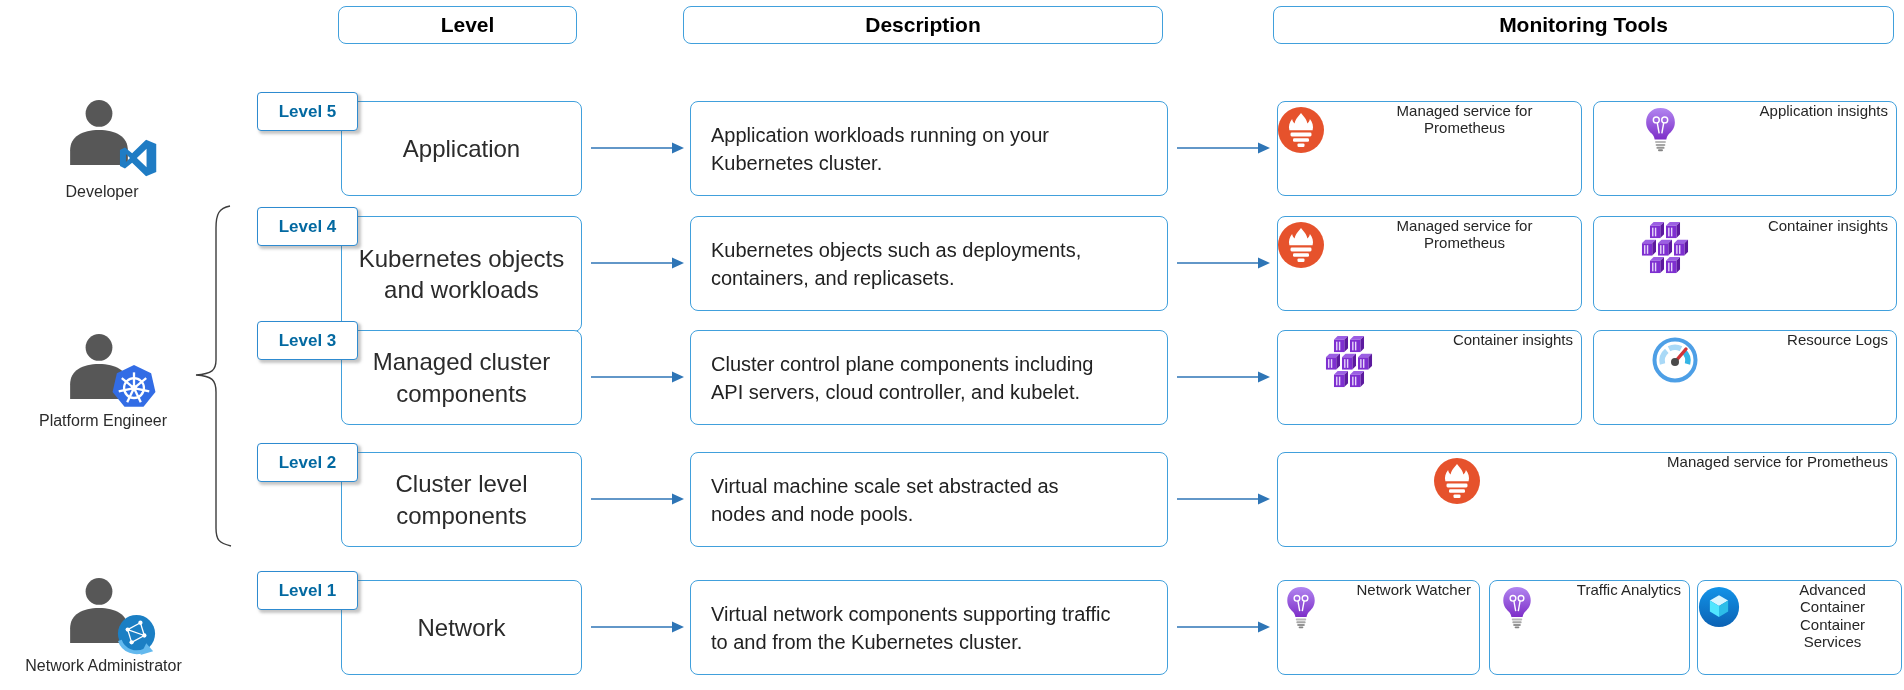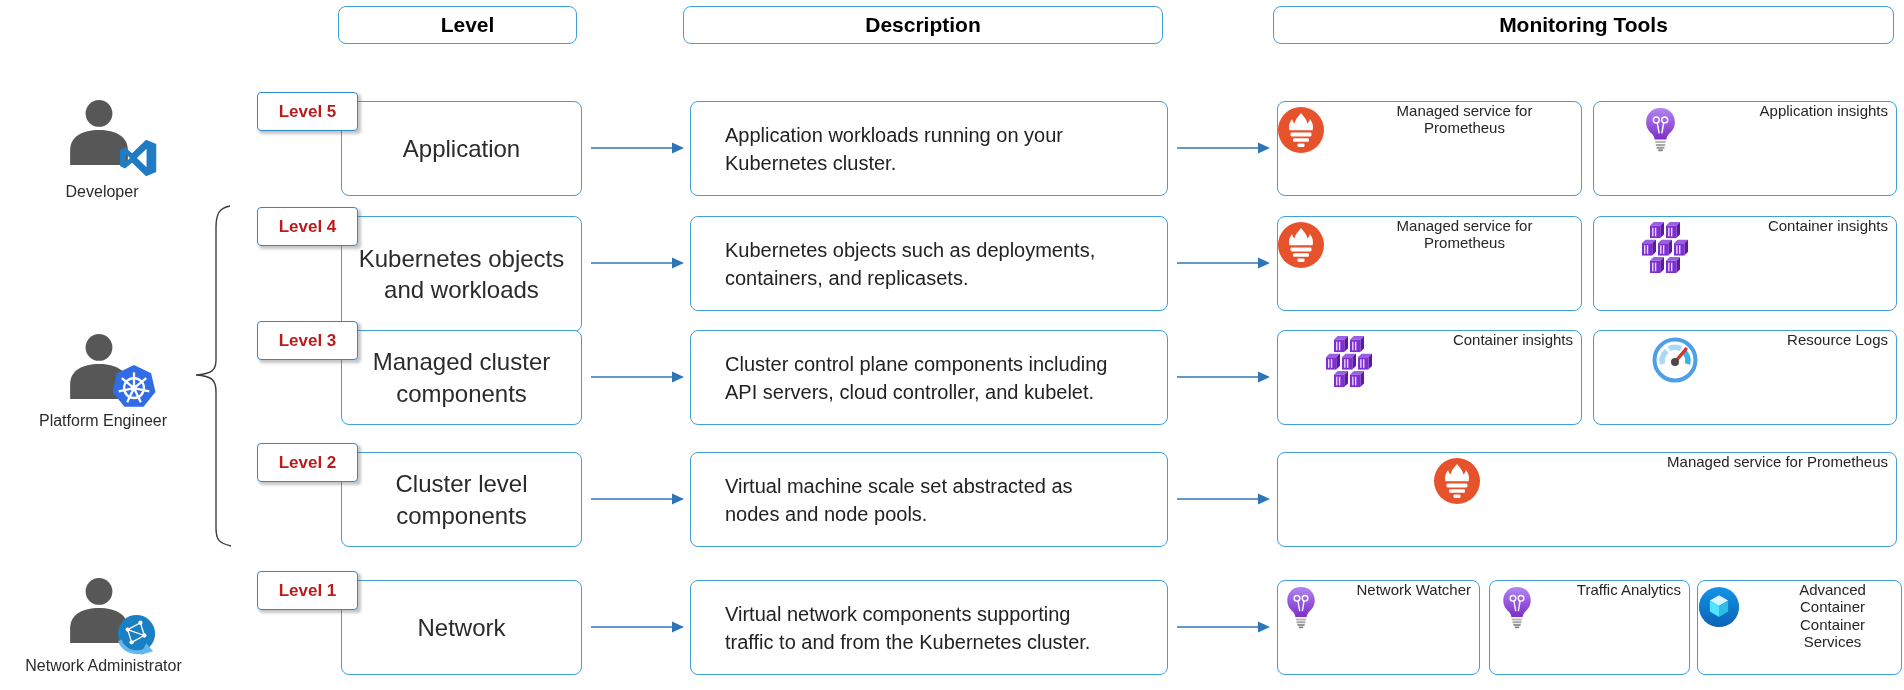--- a/index.html
+++ b/index.html
@@ -3,25 +3,25 @@
 <meta charset="utf-8">
 <style>
   html,body{margin:0;padding:0;background:#fff;}
   .canvas{position:relative;width:1904px;height:690px;background:#fff;overflow:hidden;
           font-family:"Liberation Sans", sans-serif;color:#222;}
   .box{position:absolute;background:#fff;border:1.6px solid #41A0DC;border-radius:8px;box-sizing:border-box;}
   .hdr{display:flex;align-items:center;justify-content:center;height:38px;
        font-weight:bold;font-size:21px;color:#000;}
   .badge{position:absolute;box-sizing:border-box;width:101px;height:39px;background:#fff;
          border:1.6px solid #2E8BD0;border-radius:4px;display:flex;align-items:center;justify-content:center;
-         font-weight:bold;font-size:17px;color:#b91c1c;z-index:3;box-shadow:2.5px 2.5px 3px rgba(90,90,90,.35);}
+         font-weight:bold;font-size:17px;color:#0369a1;z-index:3;box-shadow:2.5px 2.5px 3px rgba(90,90,90,.35);}
   .lvl{display:flex;align-items:center;justify-content:center;text-align:center;
        font-size:24px;color:#2b2b2b;padding:0 16px;line-height:1.3;z-index:2;}
   .desc{display:flex;flex-direction:column;justify-content:center;font-size:20px;color:#222;
-        padding:4px 52px 4px 34px;line-height:1.4;}
+        padding:4px 52px 4px 20px;line-height:1.4;}
   .tool{display:flex;flex-direction:row;align-items:flex-start;gap:24px;}
   .iconwrap{flex:1;display:flex;align-items:center;justify-content:center;padding-top:5px;}
   .tlabel{margin-bottom:8px;font-size:15px;line-height:1.15;color:#262626;text-align:center;padding:0 8px;}
   .arrow{position:absolute;}
   .arrow line{stroke:#2E75B6;stroke-width:1.7;}
   .arrow polygon{fill:#2E75B6;}
   .persona-label{position:absolute;text-align:center;font-size:16px;color:#2b2b2b;}
   .abs{position:absolute;}
   svg{display:block;}
 </style>

